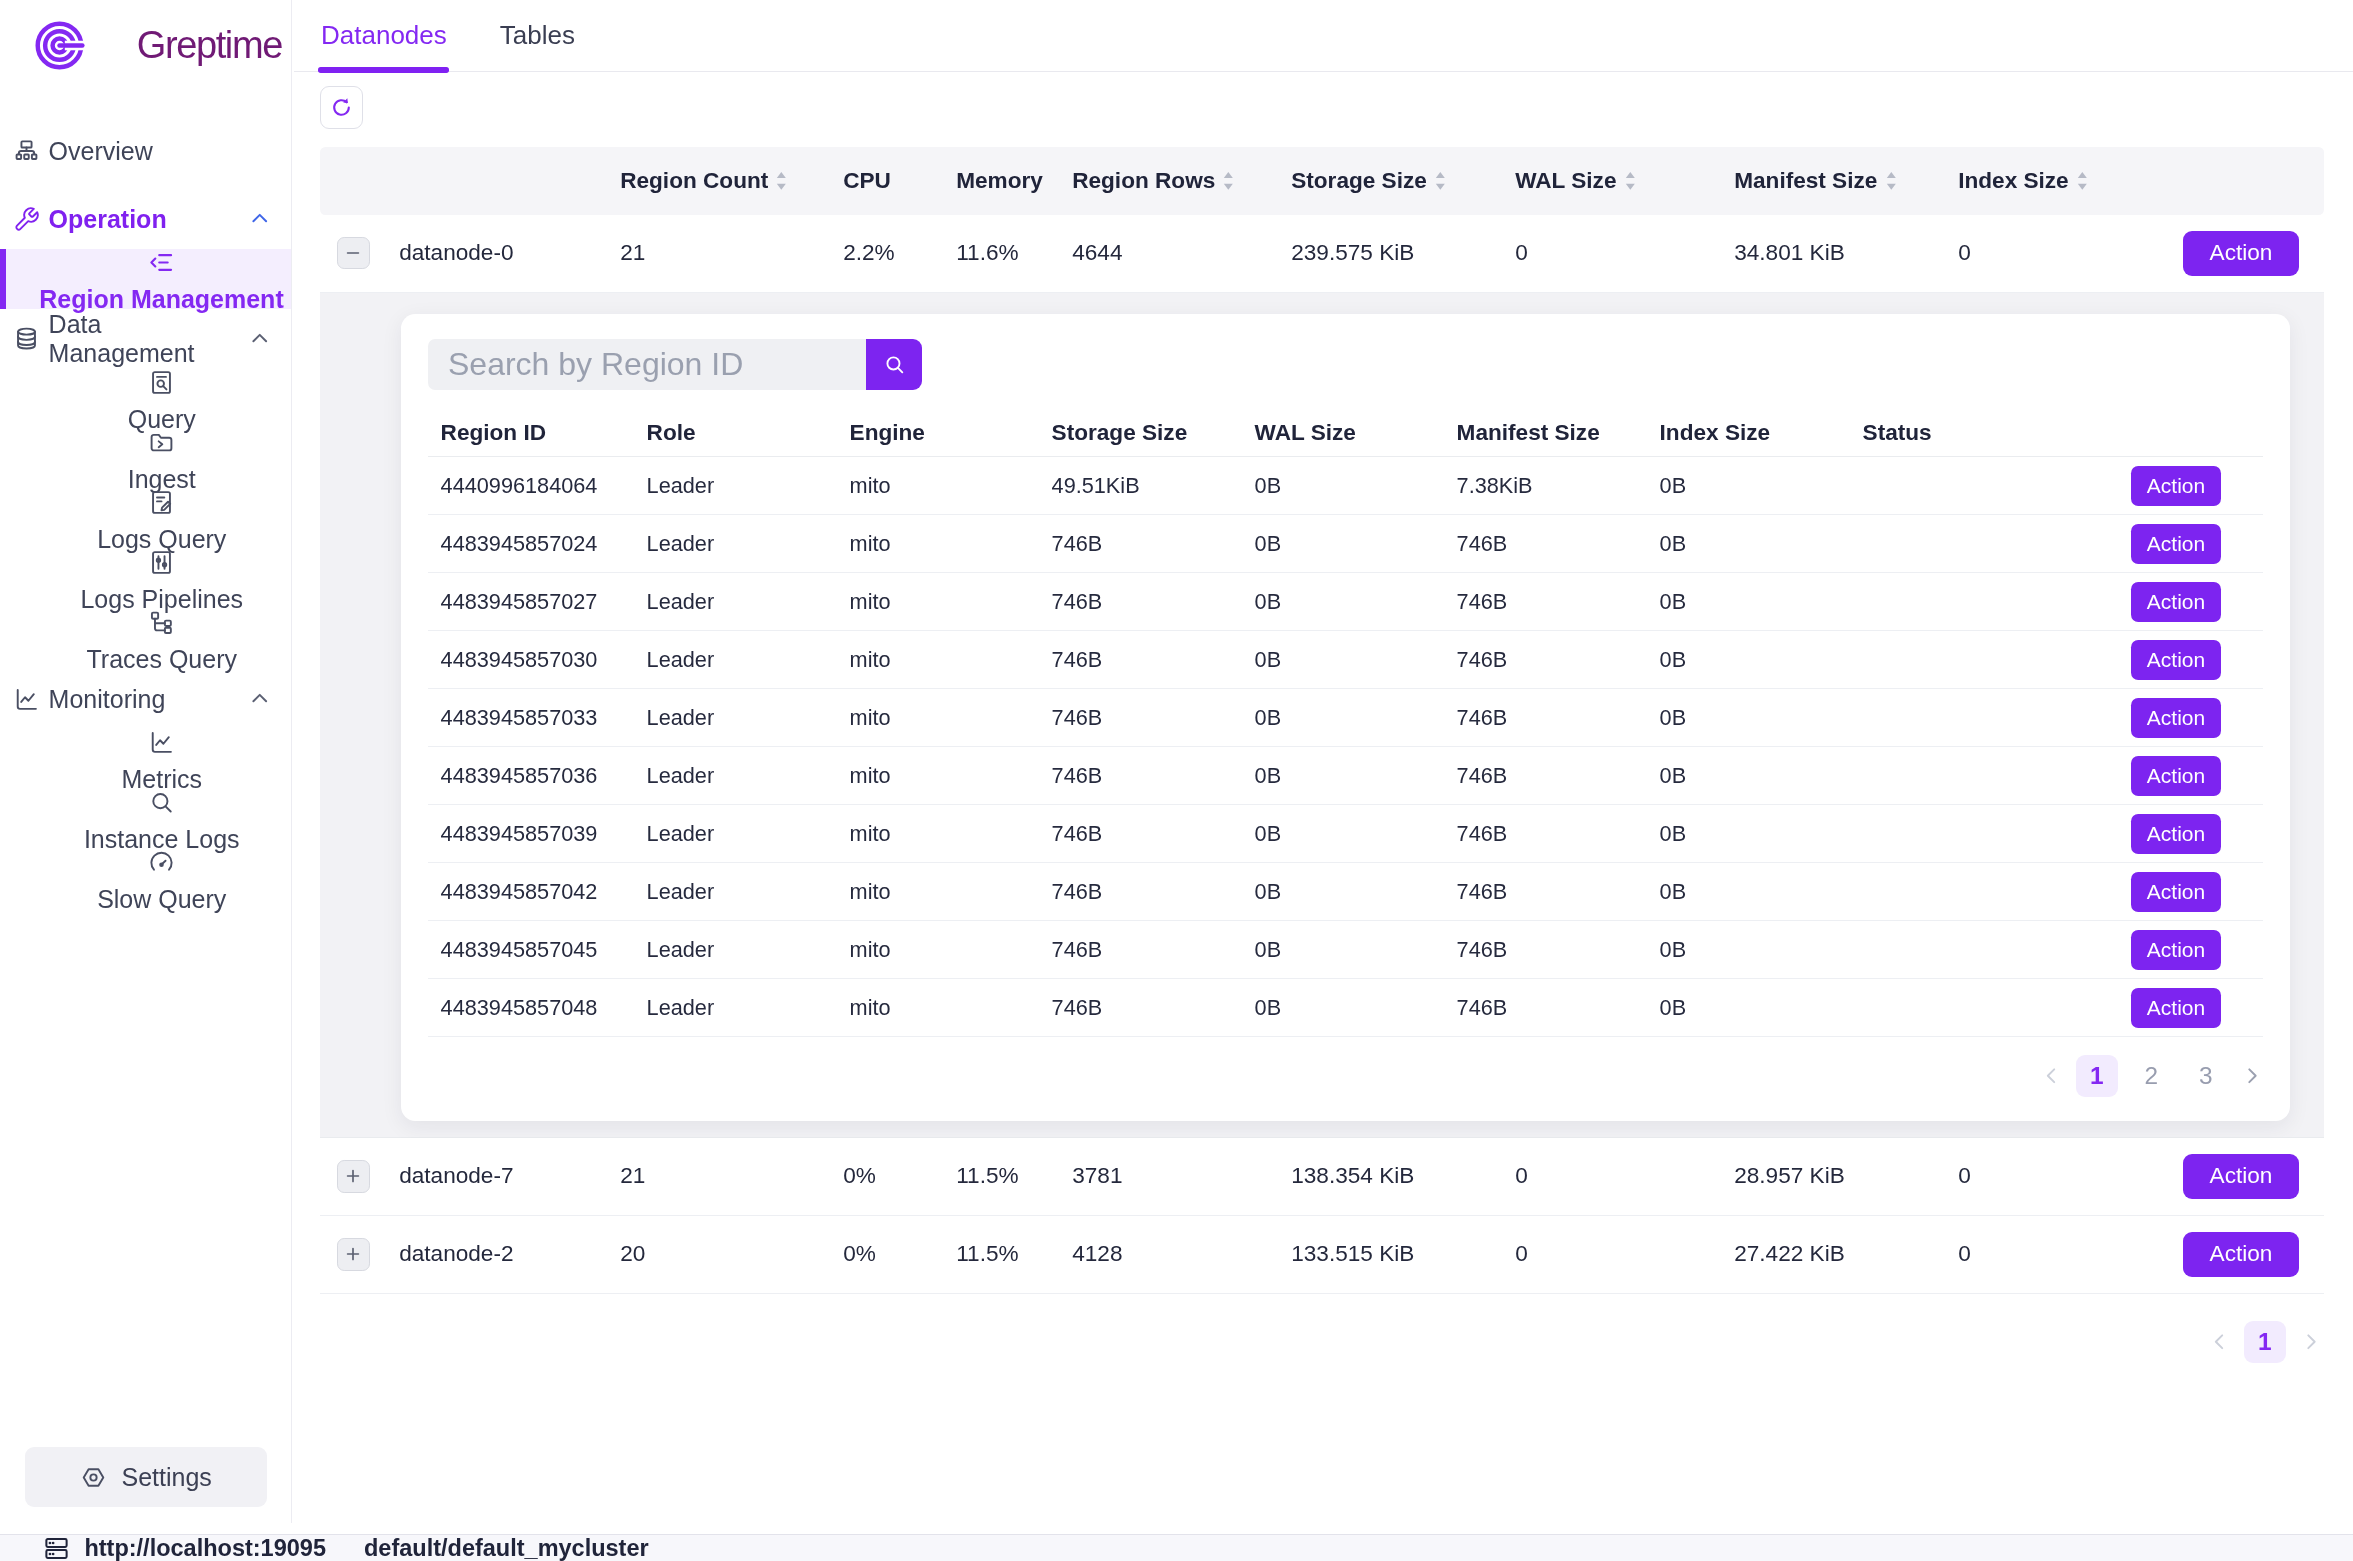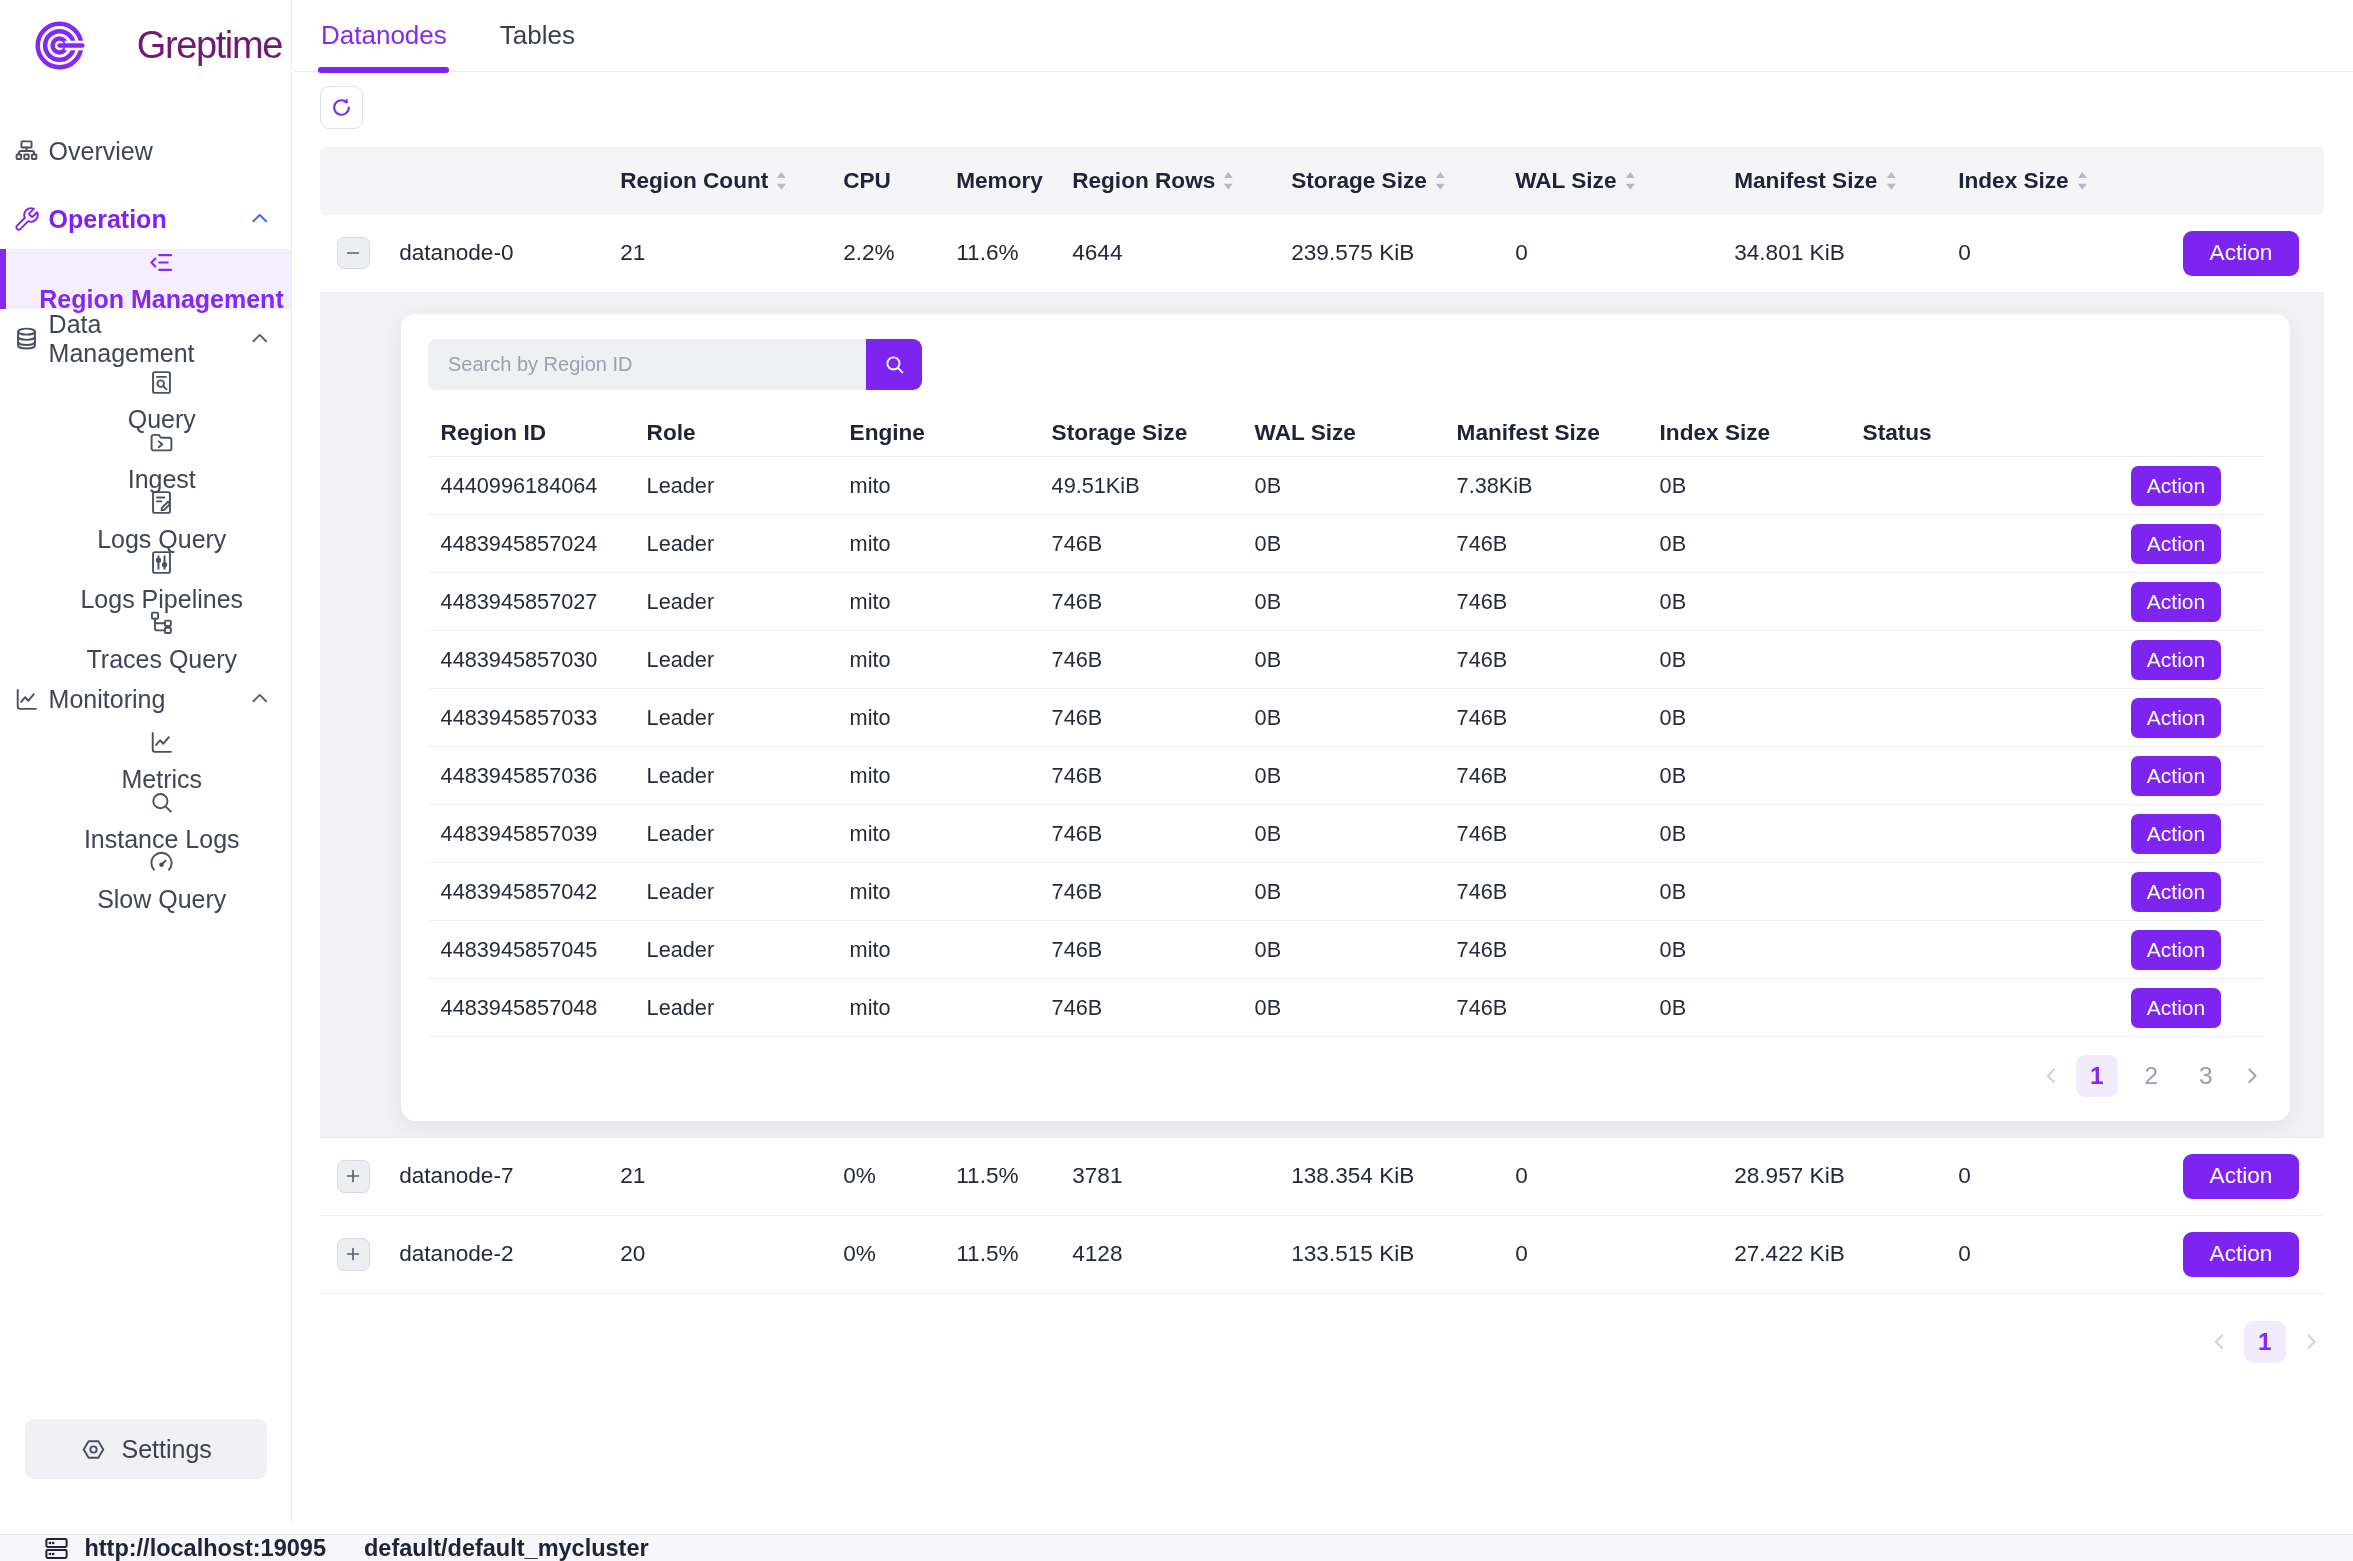--- a/index.html
+++ b/index.html
@@ -20,21 +20,21 @@
     font-size:25px; color:#3f4458; cursor:default; }
   .nav-item .nicon { width:27px; height:27px; color:#4a4f63; flex:none; }
   .nav-item.child { padding-left:32.5px;flex-direction:column; }
   .nav-item.group-op { margin-top:8.1px; color:#8021ef; font-weight:700; }
   .nav-item.group-op .nicon { color:#8021ef; }
   .nav-item.active { background:#f4eefe; border-left:6.3px solid #8428f2; padding-left:26px;
     color:#8428f2; font-weight:700; }
   .nav-item.active .nicon { color:#8428f2; }
   .chev { margin-left:auto; margin-right:20px; color:#5b6073; }
   .chev.blue { color:#3f66e8; }
-  .settings-btn { margin-top:auto; margin-bottom:44px; margin-left:25px; width:242px; height:60px;
+  .settings-btn { margin-top:auto; margin-bottom:16px; margin-left:25px; width:242px; height:60px;
     background:#f1f1f5; border:none; border-radius:9px; display:flex; align-items:center;
     justify-content:center; gap:14.4px; font-size:25px; color:#3c4054;
     font-family:inherit; cursor:pointer; }
   .settings-btn .nicon { width:27px; height:27px; color:#4a4f63; }
 
   
   .main { position:absolute; left:294px; top:0; right:0; bottom:38px; background:#fff; }
   .tabbar { height:72px; border-bottom:1.8px solid #e9e9ef; display:flex; align-items:stretch;
     padding-left:27px; gap:53px; }
   .tab { display:flex; align-items:center; font-size:26px; color:#3a3e52; position:relative; cursor:pointer; }
@@ -61,21 +61,21 @@
     background:#edeef2; color:#5b6071; display:flex; align-items:center; justify-content:center; cursor:pointer; }
   .action-lg { width:116px; height:45px; border-radius:9px; background:#7d24f0; border:none;
     color:#fff; font-size:22.6px; font-family:inherit; cursor:pointer; }
 
   
   .expanded { background:#f2f2f5; padding:21.7px 34px 16.2px 81px; border-bottom:1.8px solid #e9ebee; }
   .card { background:#fff; border-radius:14.4px; box-shadow:0 5.4px 21.7px rgba(30,30,60,.07);
     padding:25px 27px 9px; }
   .search-row { display:flex; margin-bottom:20px; }
   .search-input { width:438px; height:51px; background:#eff0f3; border:none;
-    border-radius:7.2px 0 0 7.2px; padding:0 20px; font-size:20px; color:#2c3042; font-family:inherit; }
+    border-radius:7.2px 0 0 7.2px; padding:0 20px; font-size:32px; color:#2c3042; font-family:inherit; }
   .search-input::placeholder { color:#9aa0af; }
   .search-btn { width:56px; height:51px; background:#7d24f0; border:none; border-radius:0 9px 9px 0;
     display:flex; align-items:center; justify-content:center; cursor:pointer; }
   .ithead { display:grid; grid-template-columns:206px 203px 202px 203px 202px 203px 203px 190px 1fr;
     height:47px; align-items:center; font-size:22.6px; font-weight:700; color:#20243a;
     border-bottom:1.8px solid #eaecef; }
   .ithead .cell, .irow .cell { padding-left:12.6px; }
   .irow { display:grid; grid-template-columns:206px 203px 202px 203px 202px 203px 203px 190px 1fr;
     height:58px; align-items:center; font-size:21.7px; color:#262a3e; border-bottom:1.8px solid #edeff3; }
   .irow .acell { padding-right:42px; }

